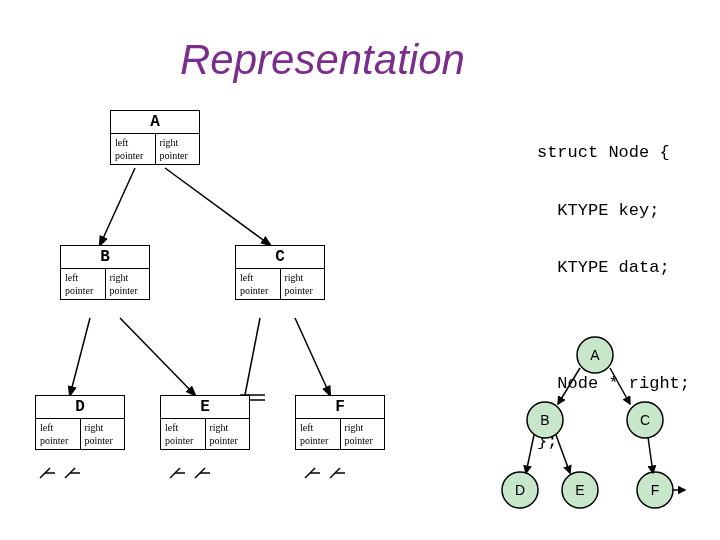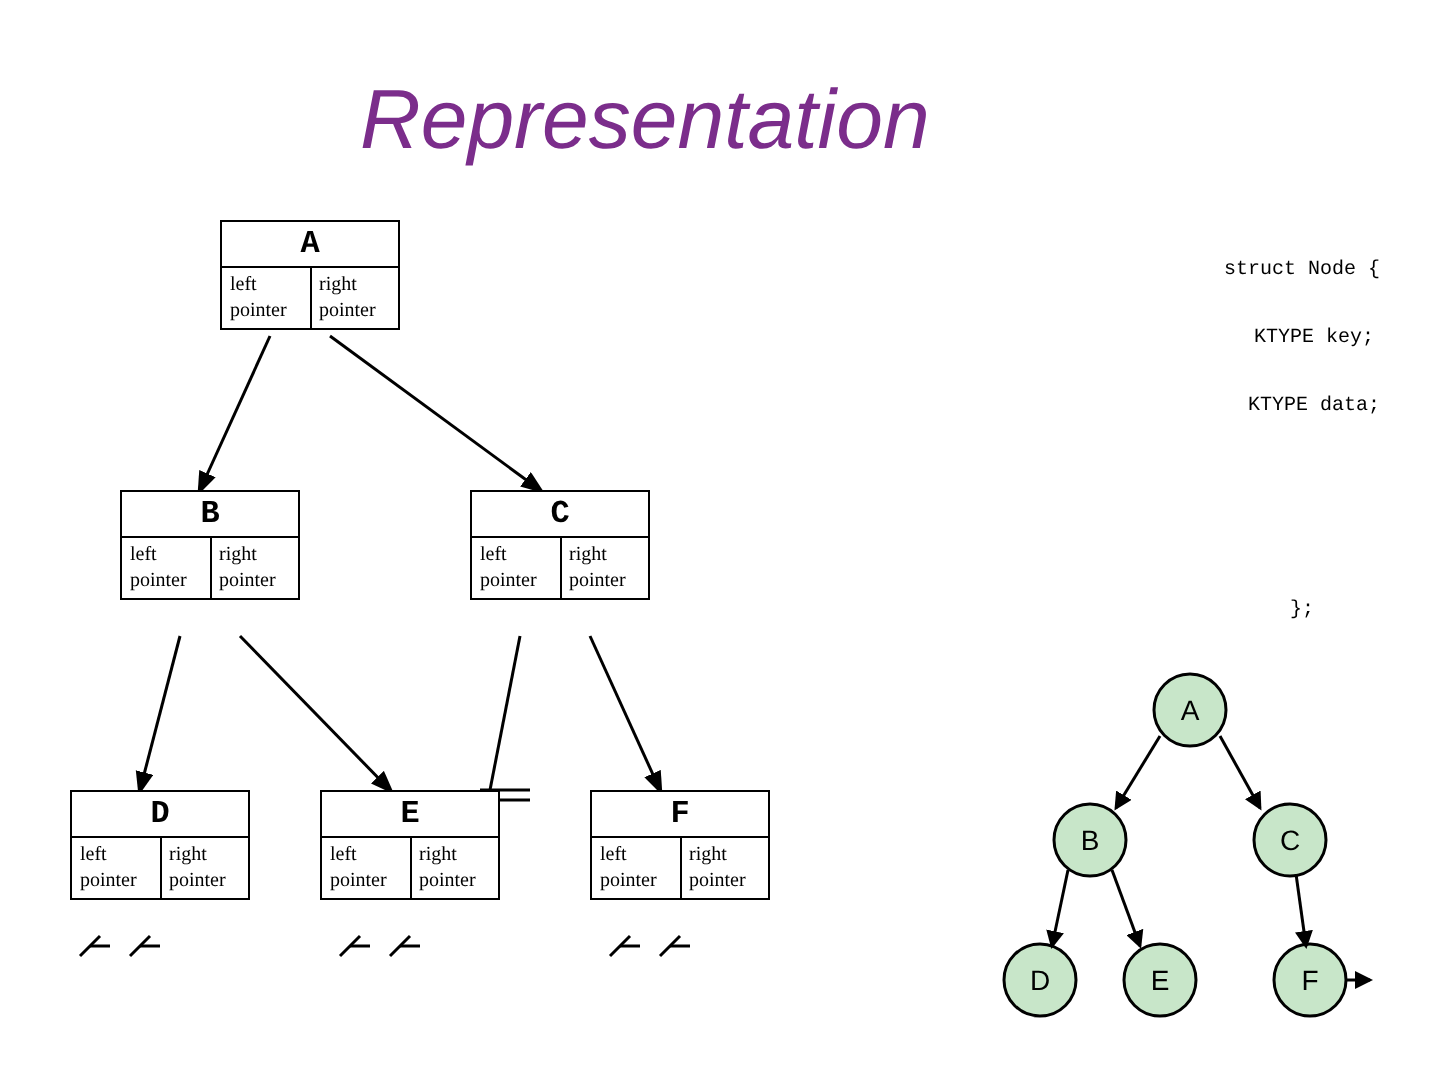--- a/index.html
+++ b/index.html
@@ -73,25 +73,24 @@
       width: 100%;
       height: 100%;
       pointer-events: none;
     }
 
     
     .struct-code {
       position: absolute;
       top: 110px;
       right: 30px;
-      font-size: 10px;
+      font-size: 17px;
       line-height: 1.7;
       color: #000;
       white-space: pre;
-      text-align: center;
     }
 
     
     .small-tree {
       position: absolute;
       bottom: 20px;
       right: 30px;
       width: 190px;
       height: 190px;
     }
@@ -229,21 +228,21 @@
       </div>
     </div>
   </div>
 </div>
 
 <div class="struct-code">
   <span>struct Node {</span><br>
   <span>  KTYPE key;</span><br>
   <span>  KTYPE data;</span><br>
   <br>
-  <br>
+  <span>  Node * right;</span><br>
   <span>};</span>
 </div>
 
 <div class="small-tree">
   <svg viewBox="0 0 190 190">
 
     <circle cx="95" cy="25" r="18" fill="#c8e6c9" stroke="#000" stroke-width="1.5"></circle>
     <text x="95" y="30" text-anchor="middle" font-size="14" font-family="Arial">A</text>
 
     <circle cx="45" cy="90" r="18" fill="#c8e6c9" stroke="#000" stroke-width="1.5"></circle>

